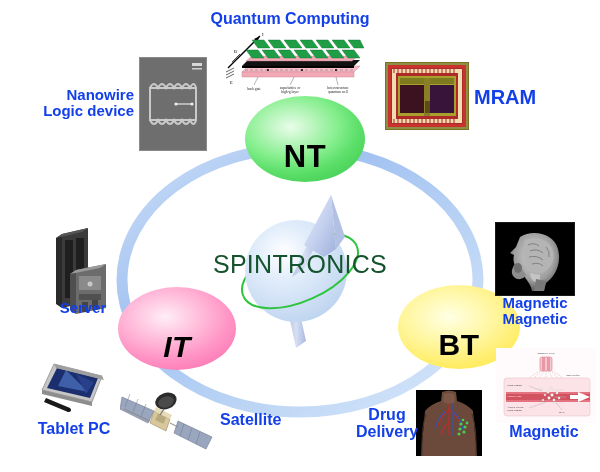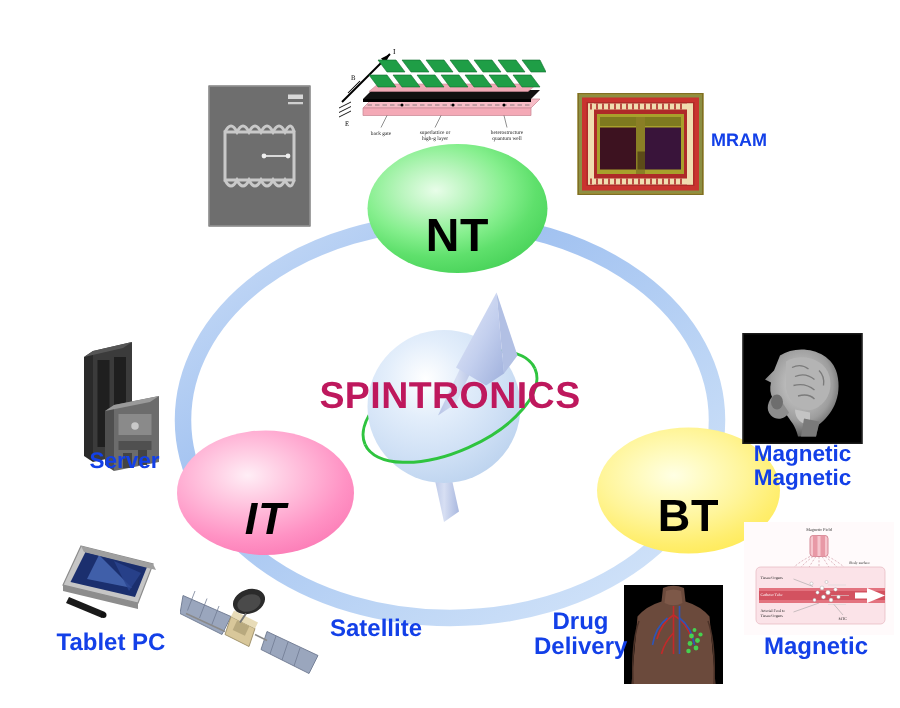--- a/index.html
+++ b/index.html
@@ -73,22 +73,22 @@
     left: 228px; top: 193px;
     width: 144px; height: 175px;
   }
   .spin-title {
     position: absolute;
     left: 186px;
     top: 250px;
     width: 228px;
     text-align: center;
     font-size: 25px;
-    font-weight: bold;
-    color: #be185d;
+    font-weight: normal;
+    color: #14532d;
     letter-spacing: 0.3px;
     z-index: 6;
     white-space: nowrap;
   }
 
   
   .pic { position: absolute; overflow: hidden; }
 
   
   .pic-nanowire {
@@ -132,21 +132,21 @@
     color: #1340e8;
     font-weight: bold;
     font-size: 15px;
     line-height: 1.08;
     z-index: 7;
     white-space: nowrap;
   }
 
   .cap-nanowire { left: 22px; top: 87px; text-align: right; width: 112px; }
   .cap-quantum  { left: 210px; top: 10px; width: 160px; text-align: center; font-size: 16px; }
-  .cap-mram     { left: 474px; top: 87px; font-size: 12px; }
+  .cap-mram     { left: 474px; top: 87px; font-size: 20px; }
   .cap-mri      { left: 490px; top: 295px; width: 90px; text-align: center; }
   .cap-therapy  { left: 492px; top: 423px; width: 104px; text-align: center; font-size: 16px; }
   .cap-drug     { left: 356px; top: 406px; width: 62px; text-align: center; font-size: 16px; }
   .cap-server   { left: 40px; top: 300px; width: 86px; text-align: center; }
   .cap-tablet   { left: 20px; top: 420px; width: 108px; text-align: center; font-size: 16px; }
   .cap-satellite{ left: 220px; top: 411px; font-size: 16px; }
 </style>
 </head>
 <body>
 
@@ -224,20 +224,24 @@
       <rect x="52" y="5" width="10" height="3" fill="#d8d8d8"></rect>
       <rect x="52" y="10" width="10" height="1.5" fill="#cfcfcf"></rect>
       <path d="M10 30 L10 62 L56 62 L56 30 Z" fill="none" stroke="#c9c9c9" stroke-width="2"></path>
       <path d="M10 30 q4 -8 8 0 q4 -8 8 0 q4 -8 8 0 q4 -8 8 0 q4 -8 8 0 q4 -8 6 0" fill="none" stroke="#c9c9c9" stroke-width="2"></path>
       <path d="M10 62 q4 8 8 0 q4 8 8 0 q4 8 8 0 q4 8 8 0 q4 8 8 0 q4 8 6 0" fill="none" stroke="#c9c9c9" stroke-width="2"></path>
       <line x1="36" y1="46" x2="52" y2="46" stroke="#e6e6e6" stroke-width="1.2"></line>
       <circle cx="36" cy="46" r="1.6" fill="#efefef"></circle>
       <circle cx="52" cy="46" r="1.6" fill="#efefef"></circle>
     </svg>
   </div>
+  <div class="cap cap-nanowire">
+    <div>Nanowire</div>
+    <div>Logic device</div>
+  </div>
 
   <div class="pic pic-quantum">
     <svg viewBox="0 0 152 68" xmlns="http://www.w3.org/2000/svg" style="display:block;width:100%;height:100%;">
       <rect width="152" height="68" fill="#ffffff"></rect>
 
       <line x1="16" y1="40" x2="48" y2="8" stroke="#000" stroke-width="1.3"></line>
       <polygon points="48,8 42,11 45,14" fill="#000"></polygon>
       <text x="50" y="8" font-size="5" font-family="Liberation Serif, serif" fill="#000">I</text>
       <line x1="20" y1="34" x2="28" y2="26" stroke="#000" stroke-width="0.7"></line>
       <text x="22" y="25" font-size="4.5" font-family="Liberation Serif, serif" fill="#000">B</text>
@@ -285,20 +289,21 @@
       </g>
       <g font-size="3.6" font-family="Liberation Serif, serif" fill="#222" text-anchor="middle">
         <text x="42" y="62">back gate</text>
         <text x="78" y="61">superlattice or</text>
         <text x="78" y="65">high-g layer</text>
         <text x="126" y="61">heterostructure</text>
         <text x="126" y="65">quantum well</text>
       </g>
     </svg>
   </div>
+  <div class="cap cap-quantum">Quantum Computing</div>
 
   <div class="pic pic-mram">
     <svg viewBox="0 0 82 66" xmlns="http://www.w3.org/2000/svg" style="display:block;width:100%;height:100%;">
       <rect width="82" height="66" fill="#8d8f43"></rect>
       <rect x="2" y="2" width="78" height="62" fill="#c9332f"></rect>
       <rect x="5" y="5" width="72" height="56" fill="#ae2a28"></rect>
       <g fill="#f0ddb0">
         <rect x="6" y="6" width="70" height="4"></rect>
         <rect x="6" y="56" width="70" height="4"></rect>
         <rect x="6" y="6" width="4" height="54"></rect>

